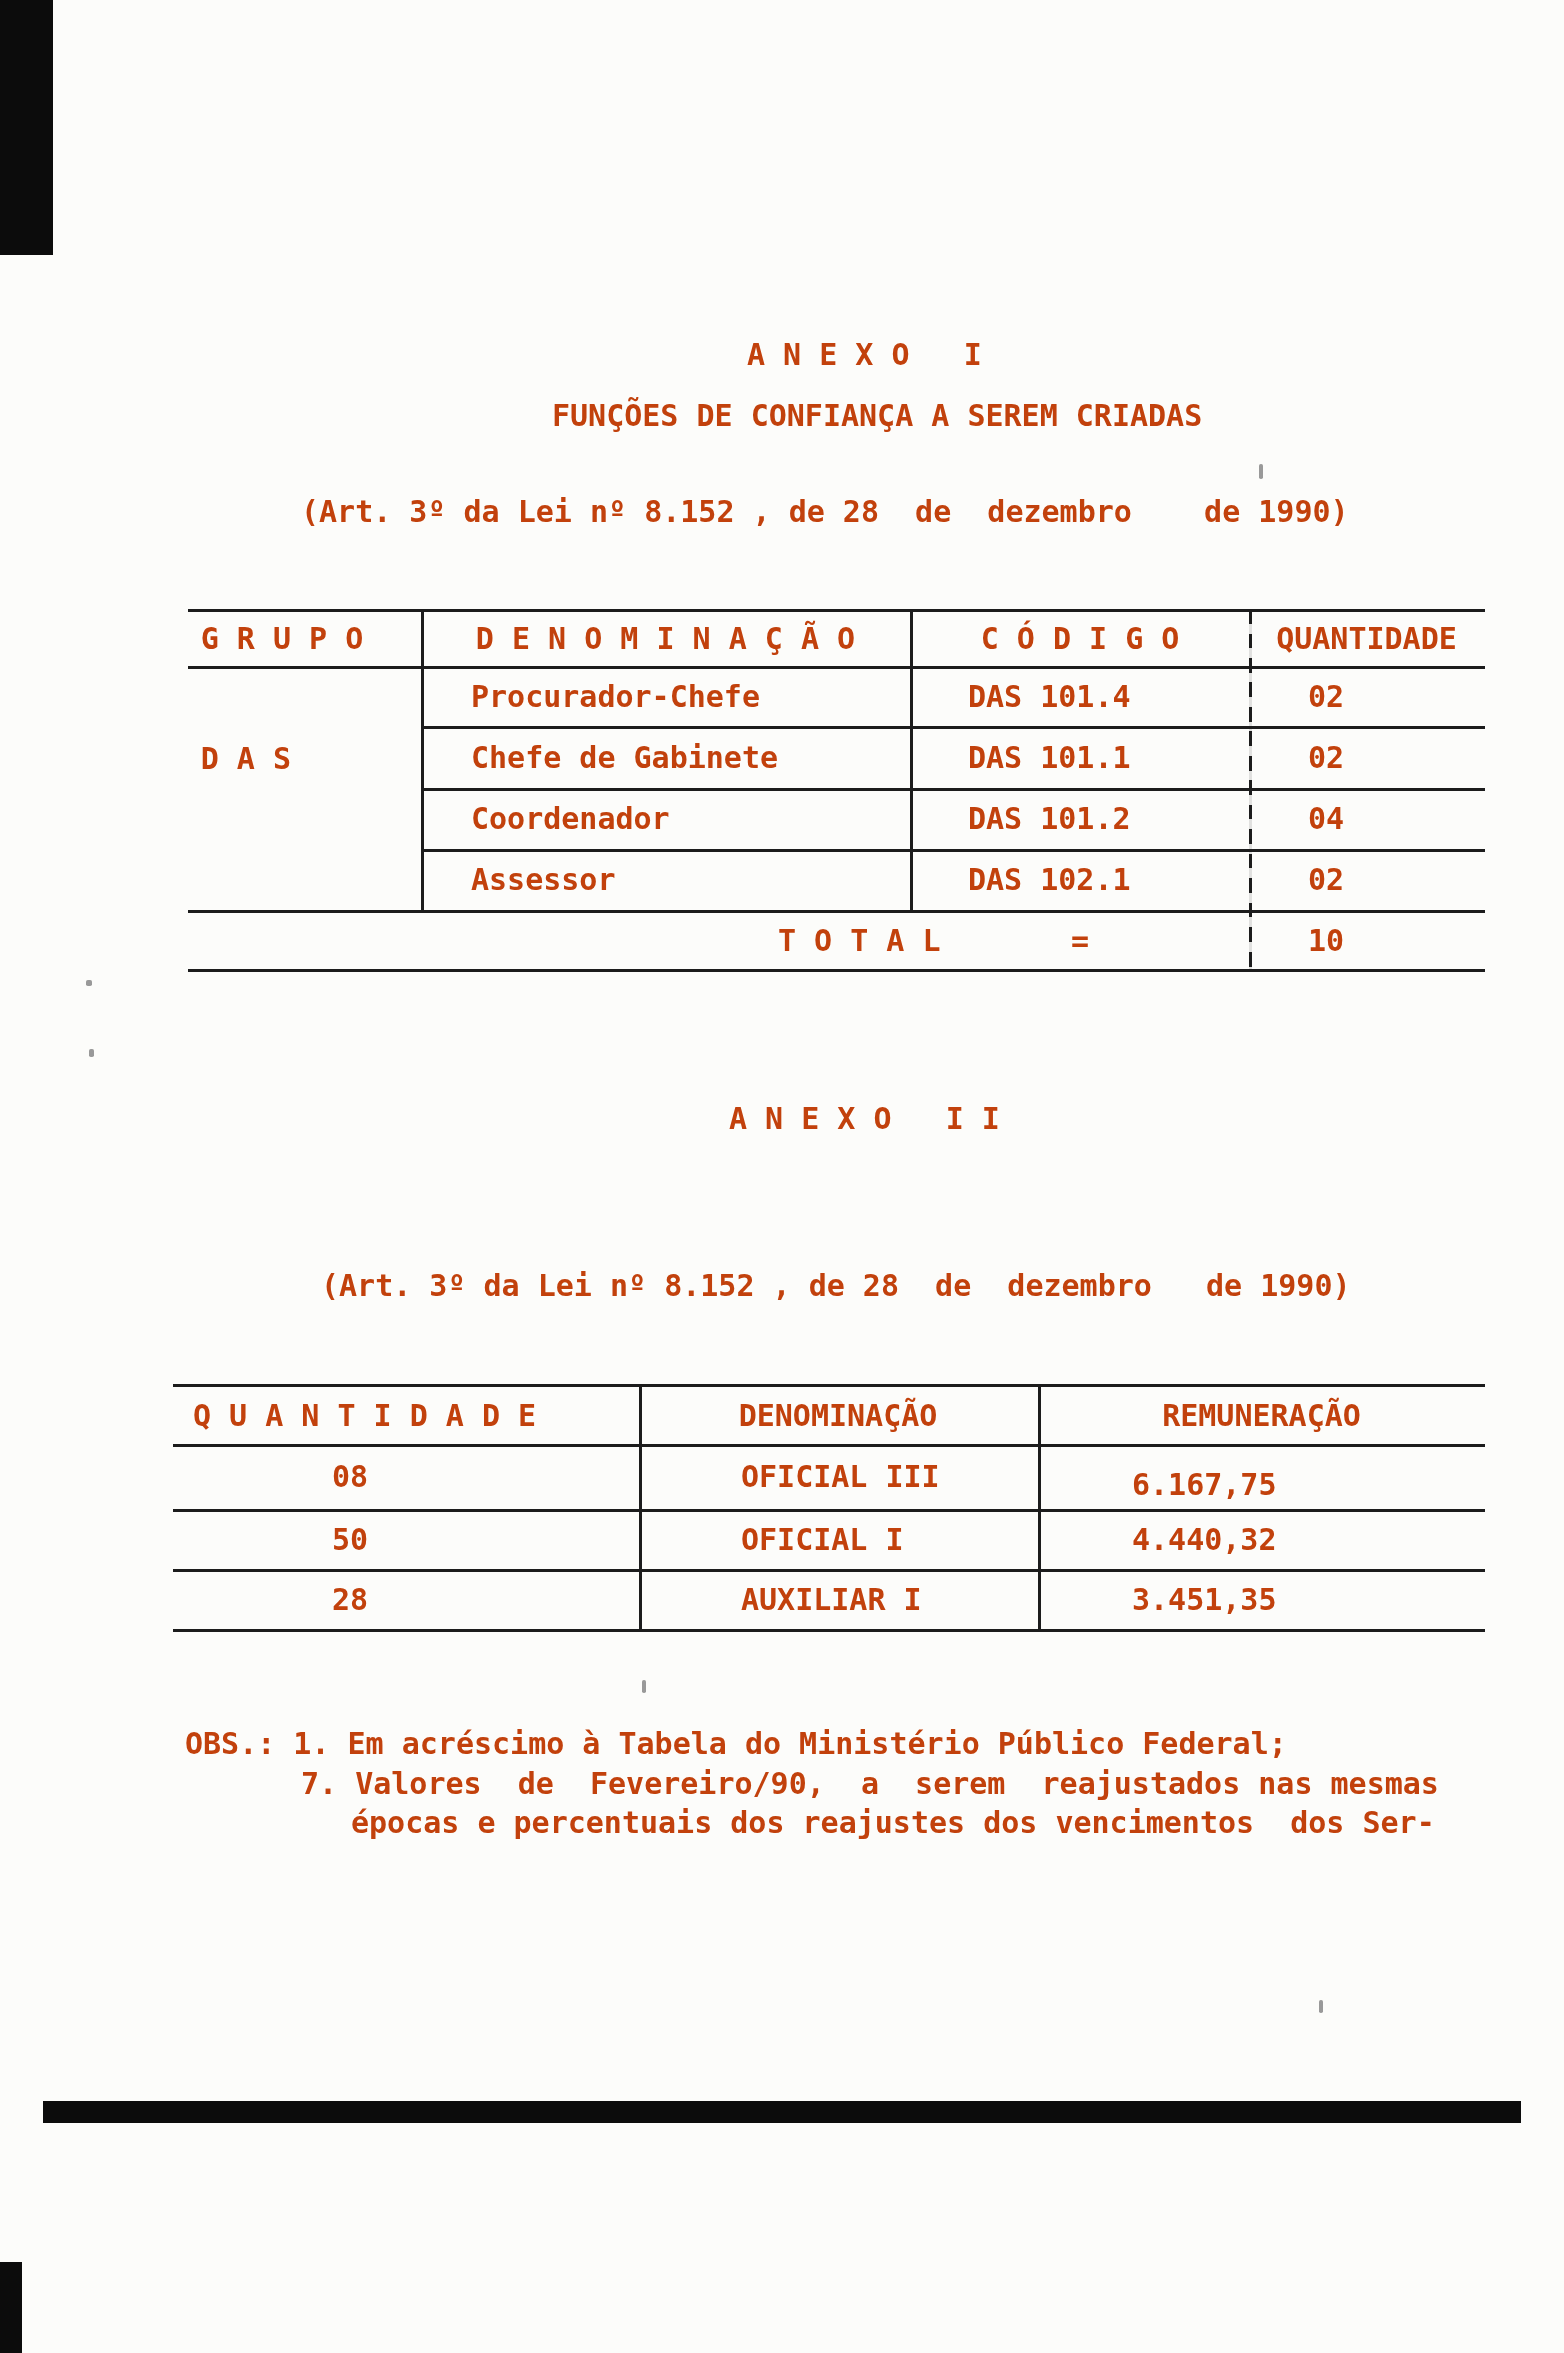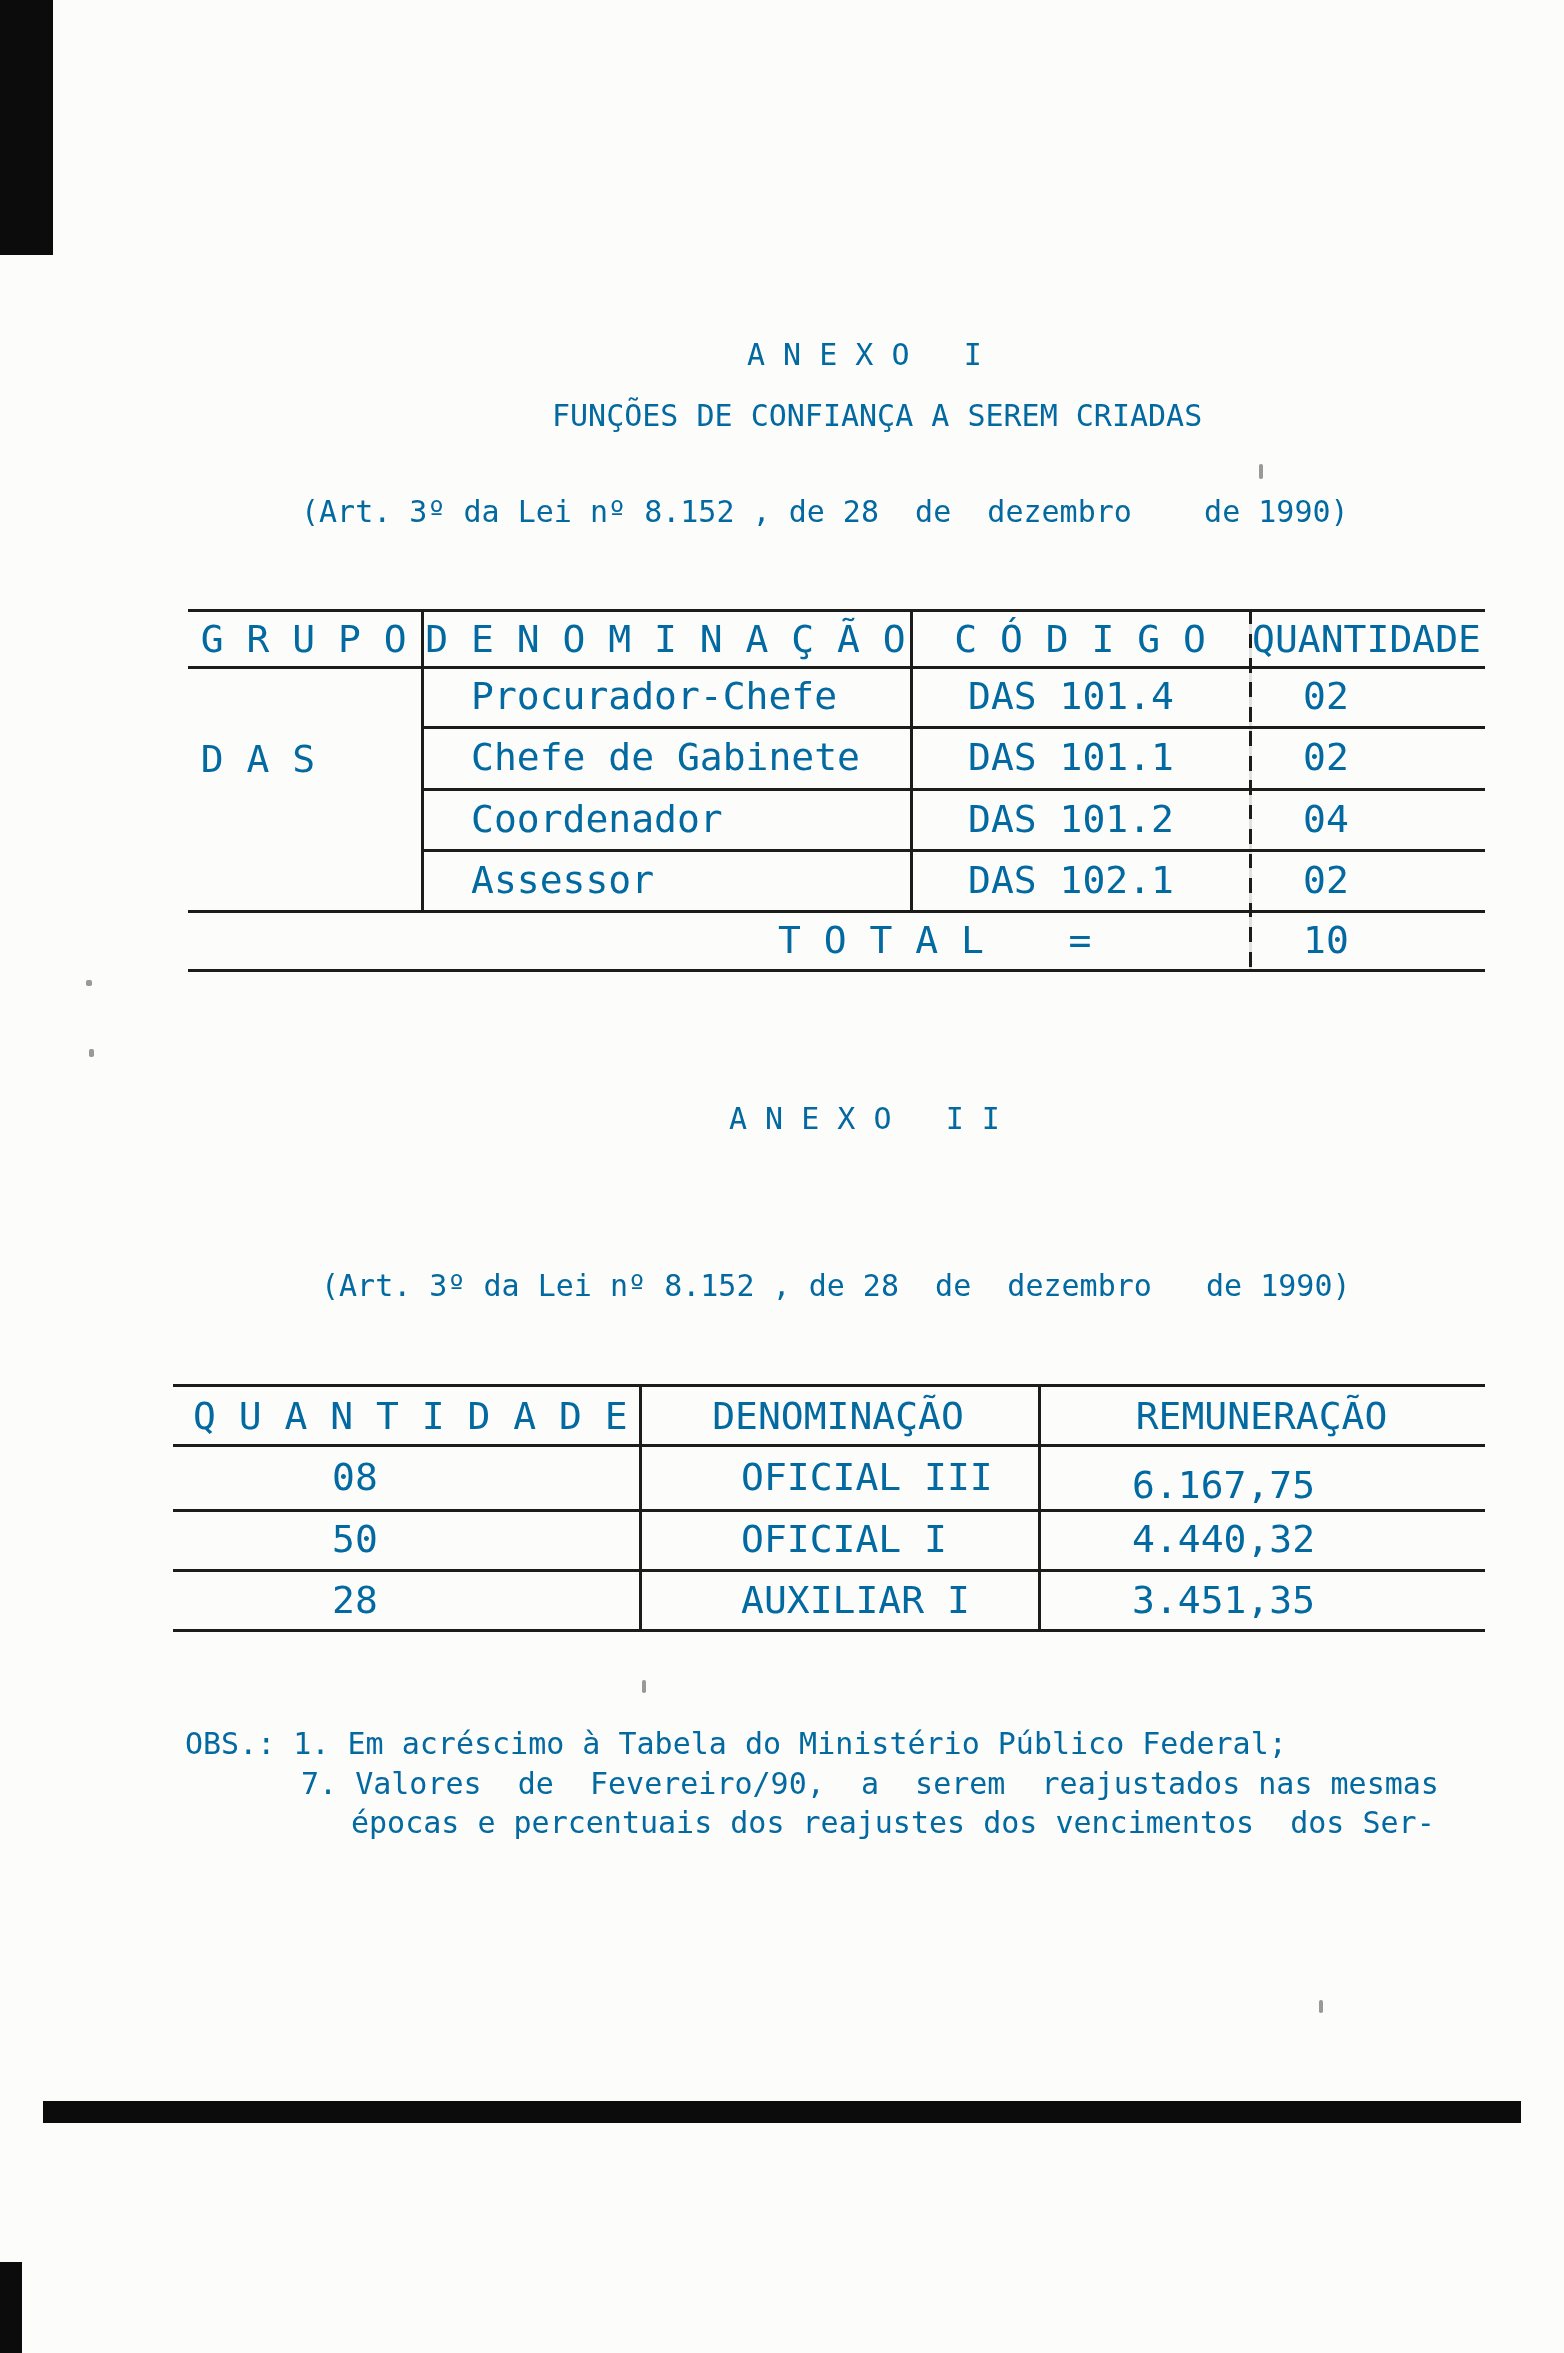--- a/index.html
+++ b/index.html
@@ -2,25 +2,25 @@
 <html style="font-size:14.5px"><head>
 <meta charset="utf-8">
 <style>
   html,body{margin:0;padding:0;background:#ffffff;}
   .page{
     position:relative;
     width:1565px;height:2354px;
     background:#fcfcfa;
     overflow:hidden;
     font-family:"DejaVu Sans Mono","Liberation Mono",monospace;
-    font-weight:400;
-    color:#0369a1;
+    font-weight:700;
+    color:#c2410c;
   }
   .txt{position:absolute;font-size:30px;line-height:36px;white-space:pre;}
-  .cell{position:absolute;font-size:38px;white-space:pre;display:flex;align-items:center;}
+  .cell{position:absolute;font-size:30px;white-space:pre;display:flex;align-items:center;}
   .cell.center{justify-content:center;}
   .hl{position:absolute;height:2.7px;background:#1c1c1c;}
   .vl{position:absolute;width:2.7px;background:#1c1c1c;}
   .vl.dashed{background:repeating-linear-gradient(180deg,#1c1c1c 0 14.5px,rgba(28,28,28,.12) 14.5px 24.5px);}
   .art{position:absolute;background:#0c0c0c;}
   .speck{position:absolute;background:#6f6f6f;border-radius:1.8px;opacity:.7;}
   .tbl{position:absolute;}
 </style>
 </head>
 <body>

